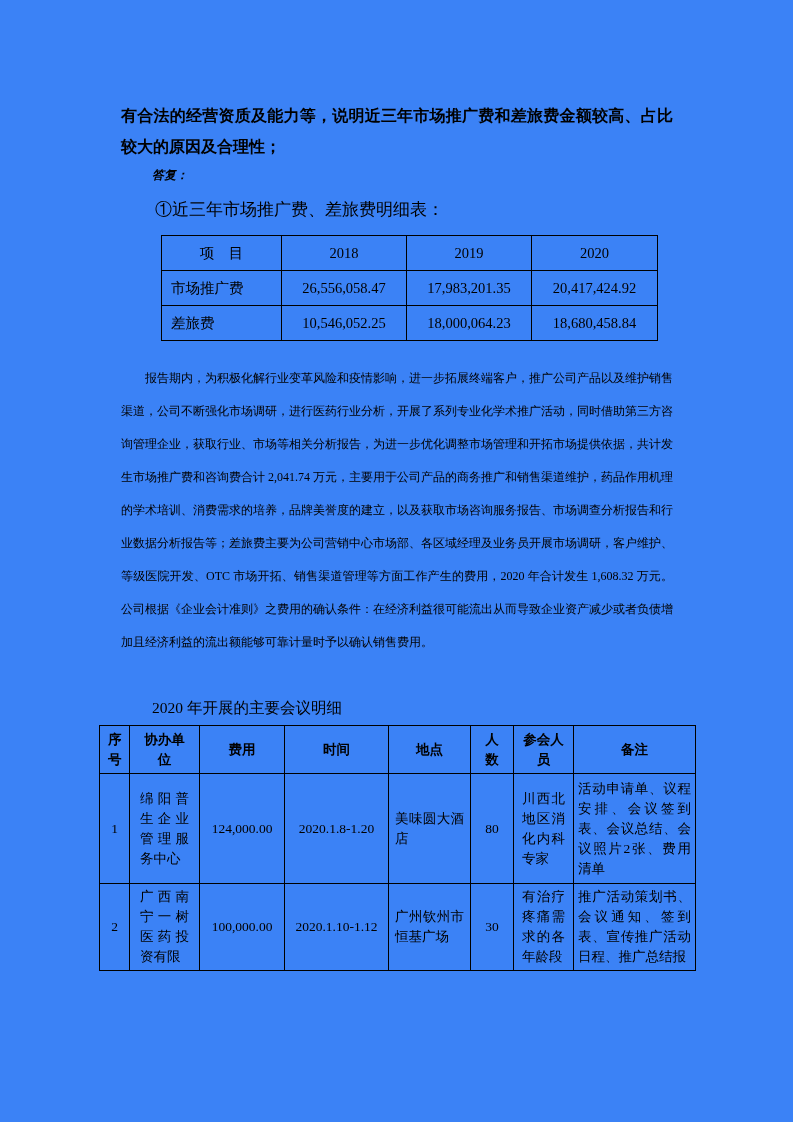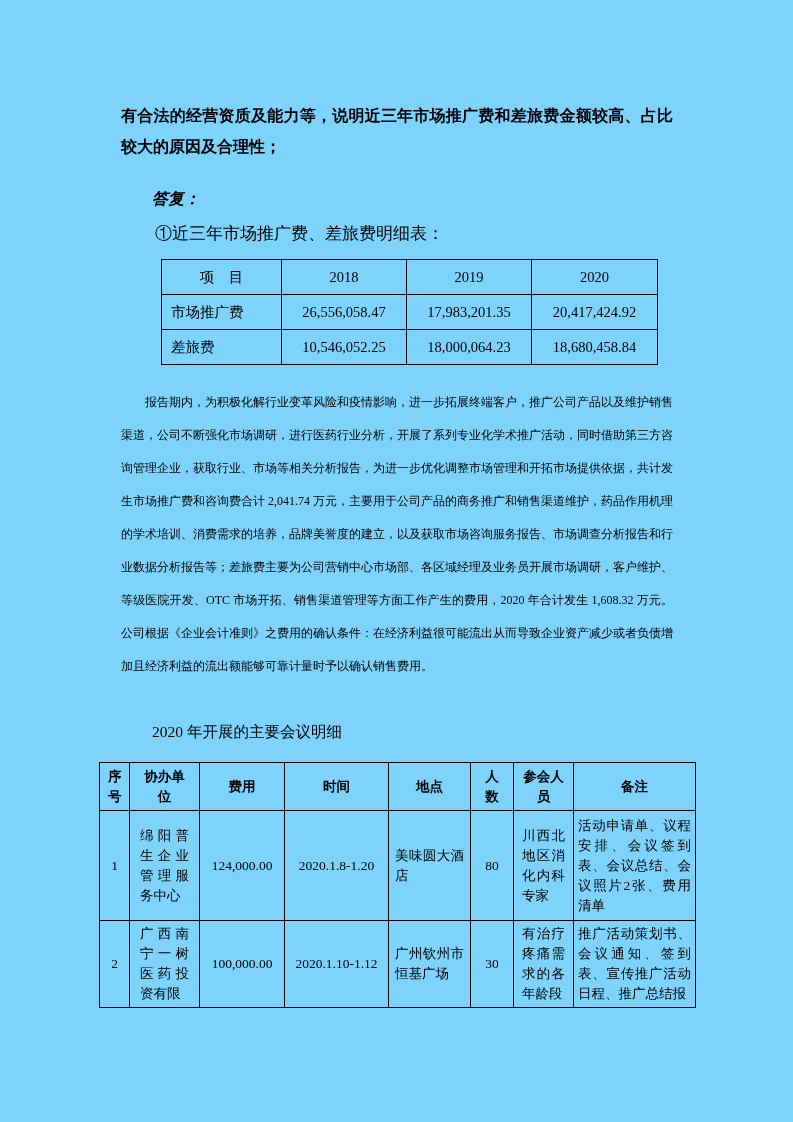--- a/index.html
+++ b/index.html
@@ -1,40 +1,40 @@
 <!DOCTYPE html>
 <html><head>
 <meta charset="utf-8">
 <style>
   * { margin: 0; padding: 0; box-sizing: border-box; }
   html, body { background: #ffffff; }
   .page {
     position: relative;
     width: 793px;
     height: 1122px;
-    background: #7dd3fc;
+    background: #3b82f6;
     color: #000000;
     font-family: "Liberation Serif", "DejaVu Serif", serif;
     overflow: hidden;
     margin: 0 auto;
   }
   .content { padding: 100px 120px 0 121px; }
 
   .heading {
     font-weight: bold;
     font-size: 16px;
     line-height: 31px;
     text-align: justify;
   }
   .reply {
-    margin-top: 24px;
+    margin-top: 0;
     padding-left: 31px;
     font-weight: bold;
     font-style: italic;
-    font-size: 16px;
+    font-size: 12px;
     line-height: 26px;
   }
   .caption {
     margin-top: 9px;
     padding-left: 34px;
     font-size: 17px;
     line-height: 26px;
   }
 
   table { border-collapse: collapse; table-layout: fixed; }
@@ -59,21 +59,21 @@
     text-indent: 2em;
   }
 
   .caption2 {
     margin-top: 36px;
     padding-left: 31px;
     font-size: 15.5px;
     line-height: 26px;
   }
 
-  .t2 { margin: 17px 0 0 -22px; width: 596px; border-radius: 19px; }
+  .t2 { margin: 4px 0 0 -22px; width: 596px; border-radius: 19px; }
   .t2 th, .t2 td {
     font-size: 13.5px;
     line-height: 20px;
     vertical-align: middle;
     padding: 3px 6px;
   }
   .t2 th {
     font-weight: bold;
     text-align: center;
     height: 48px;

